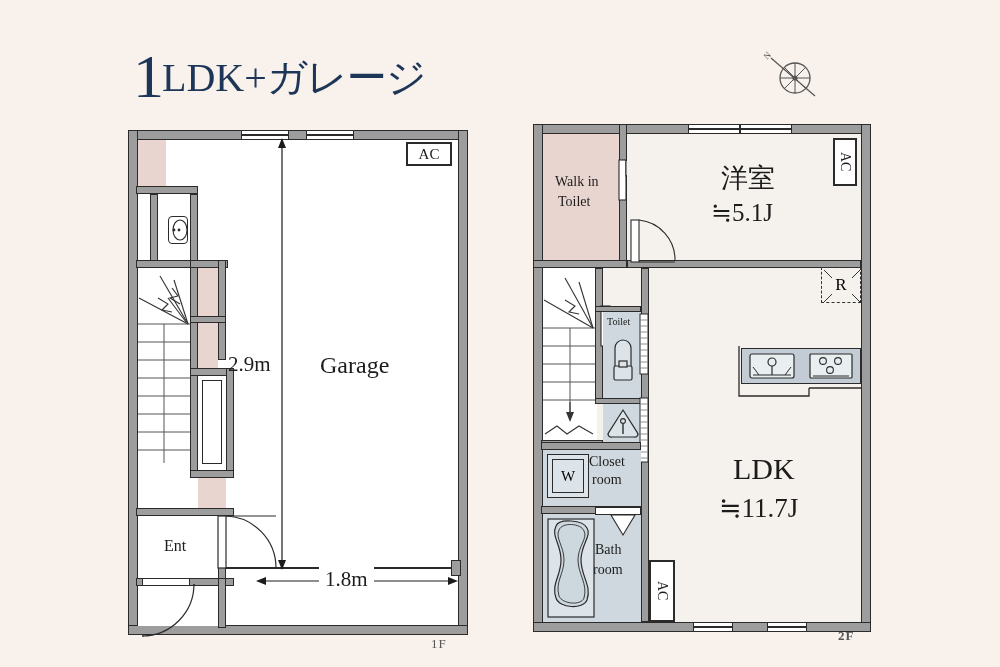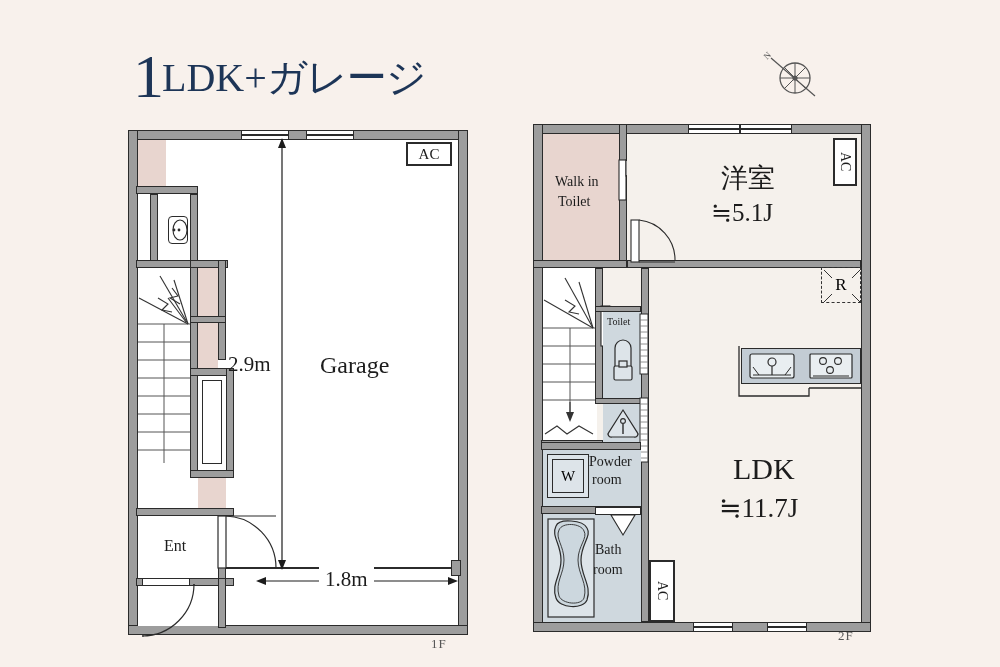--- a/index.html
+++ b/index.html
@@ -333,21 +333,21 @@
           <line x1="1" y1="120" x2="9" y2="120"></line>
         <line x1="1" y1="126" x2="9" y2="126"></line>
           <line x1="1" y1="132" x2="9" y2="132"></line>
         <line x1="1" y1="138" x2="9" y2="138"></line>
           <line x1="1" y1="144" x2="9" y2="144"></line>
       </g>
     </svg>
 
     <div class="wall" style="left:8px;top:318px;width:100px;height:8px;"></div>
     <div class="room blue" style="left:10px;top:326px;width:98px;height:56px;"></div>
-    <div class="lbl" style="left:56px;top:330px;font-size:14px;">Powder</div>
+    <div class="lbl" style="left:56px;top:330px;font-size:14px;">Closet</div>
     <div class="lbl" style="left:59px;top:348px;font-size:14px;">room</div>
 
     <div class="fixture" style="left:14px;top:330px;width:42px;height:44px;background:#dde4e9;display:flex;align-items:center;justify-content:center;">
       <div style="border:1.3px solid #2b2b2b;width:30px;height:32px;display:flex;align-items:center;justify-content:center;">
         <span style="font-size:15px;">W</span>
       </div>
     </div>
 
     <div class="wall" style="left:8px;top:382px;width:100px;height:8px;"></div>
     <div class="room blue" style="left:10px;top:390px;width:98px;height:108px;"></div>
@@ -359,16 +359,16 @@
       <path d="M12,12 C8,20 17,28 17,42 C17,56 8,64 12,78 C15,86 34,88 37,80 C41,66 31,56 31,42 C31,28 41,20 37,13 C34,5 15,4 12,12 Z" fill="none" stroke="#2b2b2b" stroke-width="0.9"></path>
     </svg>
 
     <div class="win" style="left:62px;top:383px;width:46px;height:8px;"></div>
     <svg style="left:78px;top:391px;" width="24" height="24" viewBox="0 0 24 24">
       <polygon points="0,0 24,0 12,20" fill="#fff" stroke="#2b2b2b" stroke-width="1.1"></polygon>
     </svg>
 
     <div class="boxlbl vert" style="left:116px;top:436px;width:26px;height:62px;font-size:14px;">AC</div>
 
-    <div class="floorTag" style="left:305px;top:504px;">2F</div>
+    <div class="floorTag" style="left:305px;top:504px;font-weight:bold;">2F</div>
   </div>
 
 </div>
 
 </body></html>

